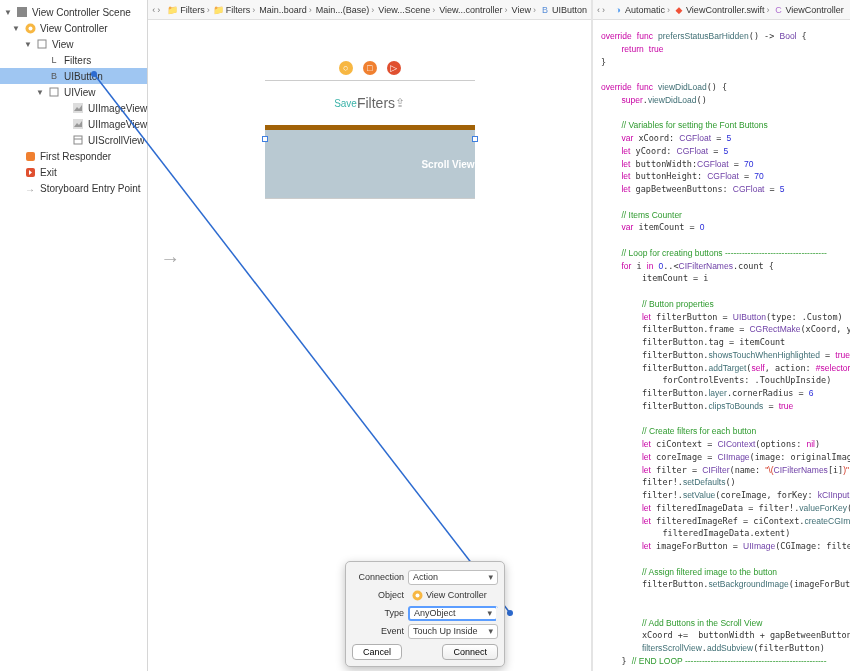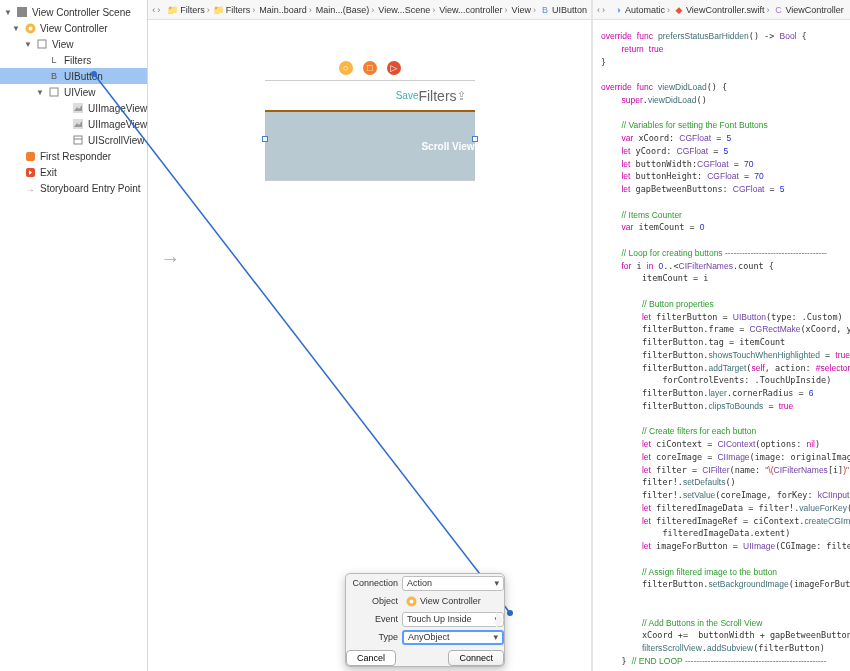--- a/index.html
+++ b/index.html
@@ -20,42 +20,42 @@
 .indent-2 { padding-left:24px; }
 .indent-3 { padding-left:36px; }
 .indent-4 { padding-left:60px;text-align:right; }
 .disclosure { width:8px; color:#666; font-size:8px; }
 .row-icon { width:12px; height:12px; display:inline-flex; align-items:center; justify-content:center; }
 
 .canvas { flex:1; position:relative; background:#fff; }
 .phone { position:absolute; left:50%; top:36px; transform:translateX(-50%); width:210px; }
 .phone-top { height:24px; display:flex; align-items:center; justify-content:center; gap:10px; }
 .circle-btn { width:14px; height:14px; border-radius:50%; display:flex; align-items:center; justify-content:center; color:#fff; font-size:9px; }
-.phone-header { height:32px; border-top:1px solid #ccc; border-bottom:2px solid #a16207; display:flex; align-items:center; justify-content:flex-end; padding:0 8px; background:#fff; }
+.phone-header { height:50px; border-top:1px solid #ccc; border-bottom:5px solid #a16207; display:flex; align-items:center; justify-content:center; padding:0 8px; background:#fff; }
 .phone-header .title { font-size:14px; color:#666; font-weight:300; }
 .save { color:#3bb3a9; font-size:10px; }
 .share { color:#999; font-size:12px; }
 .image-view { height:224px; background:linear-gradient(135deg,#6b5a7a 0%,#8a6f6a 20%,#b09080 40%,#8c7a92 60%,#6f8090 80%,#7a6f6a 100%); position:relative; display:flex; align-items:center; justify-content:center; color:#fff; font-size:10px; font-weight:600; overflow:hidden; }
 .image-view::before { content:""; position:absolute; inset:0; background:repeating-linear-gradient(115deg,rgba(255,255,255,0.05) 0 8px,rgba(0,0,0,0.1) 8px 16px),repeating-linear-gradient(45deg,rgba(200,50,80,0.15) 0 14px,rgba(80,120,160,0.15) 14px 28px); }
 .image-view span { position:relative; text-shadow:0 1px 2px rgba(0,0,0,0.6); }
 .scroll-view { height:68px; background:#b9c9d2; display:flex; align-items:center; justify-content:flex-end; color:#fff; font-size:10px; font-weight:600; }
 .phone-footer { height:18px; background:#fff; border-top:1px solid #ccc; }
 .sel-handle { width:6px; height:6px; border:1px solid #3f7fe0; background:#fff; position:absolute; }
 
 .arrow-cursor { position:absolute; left:12px; top:225px; font-size:20px; color:#a9a9a9; }
 
 .code { flex:1; padding:10px 8px; font-family:Menlo,Monaco,Consolas,monospace; font-size:8.5px; line-height:1.5; white-space:pre; color:#333; overflow:hidden; }
 .kw { color:#c800a4; }
 .type { color:#6f41a7; }
 .str { color:#d12f1b; }
 .num { color:#272ad8; }
 .cmt { color:#2e9a2e; }
 .meth { color:#3f6e74; }
 
-.popover { position:absolute; left:345px; bottom:4px; width:160px; background:#f3f3f3; border:1px solid #b9b9b9; border-radius:5px; font-size:9px; box-shadow:0 3px 10px rgba(0,0,0,0.25); }
+.popover { position:absolute; left:345px; bottom:4px; width:160px; background:#f3f3f3; border:1px solid #b9b9b9; border-radius:5px; padding:6px; font-size:9px; box-shadow:0 3px 10px rgba(0,0,0,0.25); }
 .popover::after { content:""; position:absolute; right:-8px; top:50%; width:0; height:0; border:8px solid transparent; border-left-color:#f3f3f3; transform:translateY(-50%); }
 .popover-row { display:flex; align-items:center; height:18px; gap:4px; }
 .popover-row label { width:52px; text-align:right; color:#333; }
 .popover-row .field { flex:1; height:15px; background:#fff; border:1px solid #bfbfbf; border-radius:3px; padding:0 4px; display:flex; align-items:center; font-size:9px; }
 .popover-row .field.selected { border:2px solid #5b9dff; }
 .popover-row .dd { position:relative; }
 .popover-row .dd::after { content:"▾"; position:absolute; right:4px; color:#555; }
 .popover-btns { display:flex; justify-content:space-between; gap:6px; margin-top:4px; }
 .popover-btns button { font-size:9px; padding:2px 10px; border-radius:4px; border:1px solid #b0b0b0; background:#fff; }
 .popover-btns button.primary { background:linear-gradient(#fff,#eee); }
@@ -342,29 +342,29 @@
       <label>Object</label>
       <div class="field" style="border:none;background:transparent">
         <svg width="11" height="11">
             <circle cx="5.5" cy="5.5" r="5" fill="#f7b742"></circle>
             <circle cx="5.5" cy="5.5" r="2" fill="#fff"></circle>
           </svg>
         <span style="margin-left:3px">View Controller</span>
       </div>
     </div>
     <div class="popover-row">
+      <label>Type</label>
+      <div class="field dd selected">
+          <span>AnyObject</span>
+        </div>
+    </div>
+    <div class="popover-row">
       <label>Event</label>
       <div class="field dd">
           <span>Touch Up Inside</span>
         </div>
     </div>
-    <div class="popover-row">
-      <label>Type</label>
-      <div class="field dd selected">
-          <span>AnyObject</span>
-        </div>
-    </div>
     <div class="popover-btns">
       <button>Cancel</button>
       <button class="primary">Connect</button>
     </div>
   </div>
 </div>
 
 </body></html>

